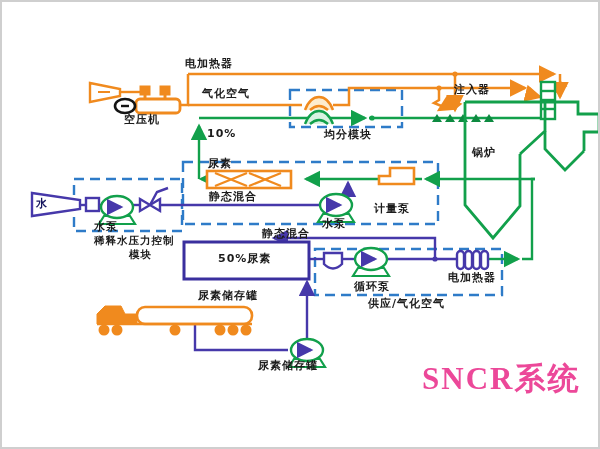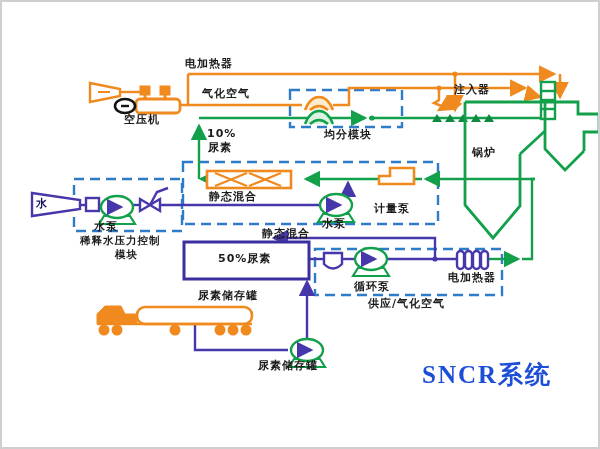--- a/index.html
+++ b/index.html
@@ -6,25 +6,25 @@
   #stage{
     position:relative;width:600px;height:449px;background:#ffffff;
     border:2px solid #cfcfcf;box-sizing:border-box;overflow:hidden;
     font-family:"DejaVu Sans","Liberation Sans",sans-serif;
   }
   #pipes{position:absolute;left:0;top:0;}
   .lbl{
     position:absolute;font-size:11px;font-weight:bold;color:#1c1c1c;
     white-space:nowrap;line-height:1.15;letter-spacing:1px;
   }
-  .lbl.small{font-size:10.5px;}
+  .lbl.small{font-size:10.5px;margin-left:14px;}
   .lbl.water{color:#14145e;letter-spacing:0;}
   .title{
     position:absolute;font-family:"Liberation Serif","DejaVu Serif",serif;
-    font-size:25px;font-weight:bold;color:#1d4ed8;letter-spacing:2px;
+    font-size:31px;font-weight:bold;color:#ec4899;letter-spacing:2px;
   }
 </style>
 </head>
 <body>
 
 <div id="stage">
 
   <svg id="pipes" width="600" height="449" viewBox="0 0 600 449">
     <defs>
       <marker id="ar-o" markerWidth="9" markerHeight="9" refX="6" refY="3.5" orient="auto">
@@ -187,21 +187,21 @@
     </g>
   </svg>
 
   <div class="lbl" style="left:183px;top:56px">电加热器</div>
   <div class="lbl" style="left:200px;top:86px">气化空气</div>
   <div class="lbl" style="left:122px;top:112px">空压机</div>
   <div class="lbl" style="left:322px;top:127px">均分模块</div>
   <div class="lbl" style="left:452px;top:82px">注入器</div>
   <div class="lbl" style="left:470px;top:145px">锅炉</div>
   <div class="lbl" style="left:205px;top:126px">10%</div>
-  <div class="lbl" style="left:206px;top:140px">尿素</div>
+  <div class="lbl" style="left:206px;top:156px">尿素</div>
   <div class="lbl" style="left:207px;top:189px">静态混合</div>
   <div class="lbl" style="left:372px;top:201px">计量泵</div>
   <div class="lbl" style="left:320px;top:216px">水泵</div>
   <div class="lbl" style="left:260px;top:226px">静态混合</div>
   <div class="lbl water" style="left:34px;top:196px">水</div>
   <div class="lbl" style="left:92px;top:219px">水泵</div>
   <div class="lbl small" style="left:78px;top:232px">稀释水压力控制</div>
   <div class="lbl small" style="left:113px;top:246px">模块</div>
   <div class="lbl" style="left:216px;top:251px">50%尿素</div>
   <div class="lbl" style="left:196px;top:288px">尿素储存罐</div>

